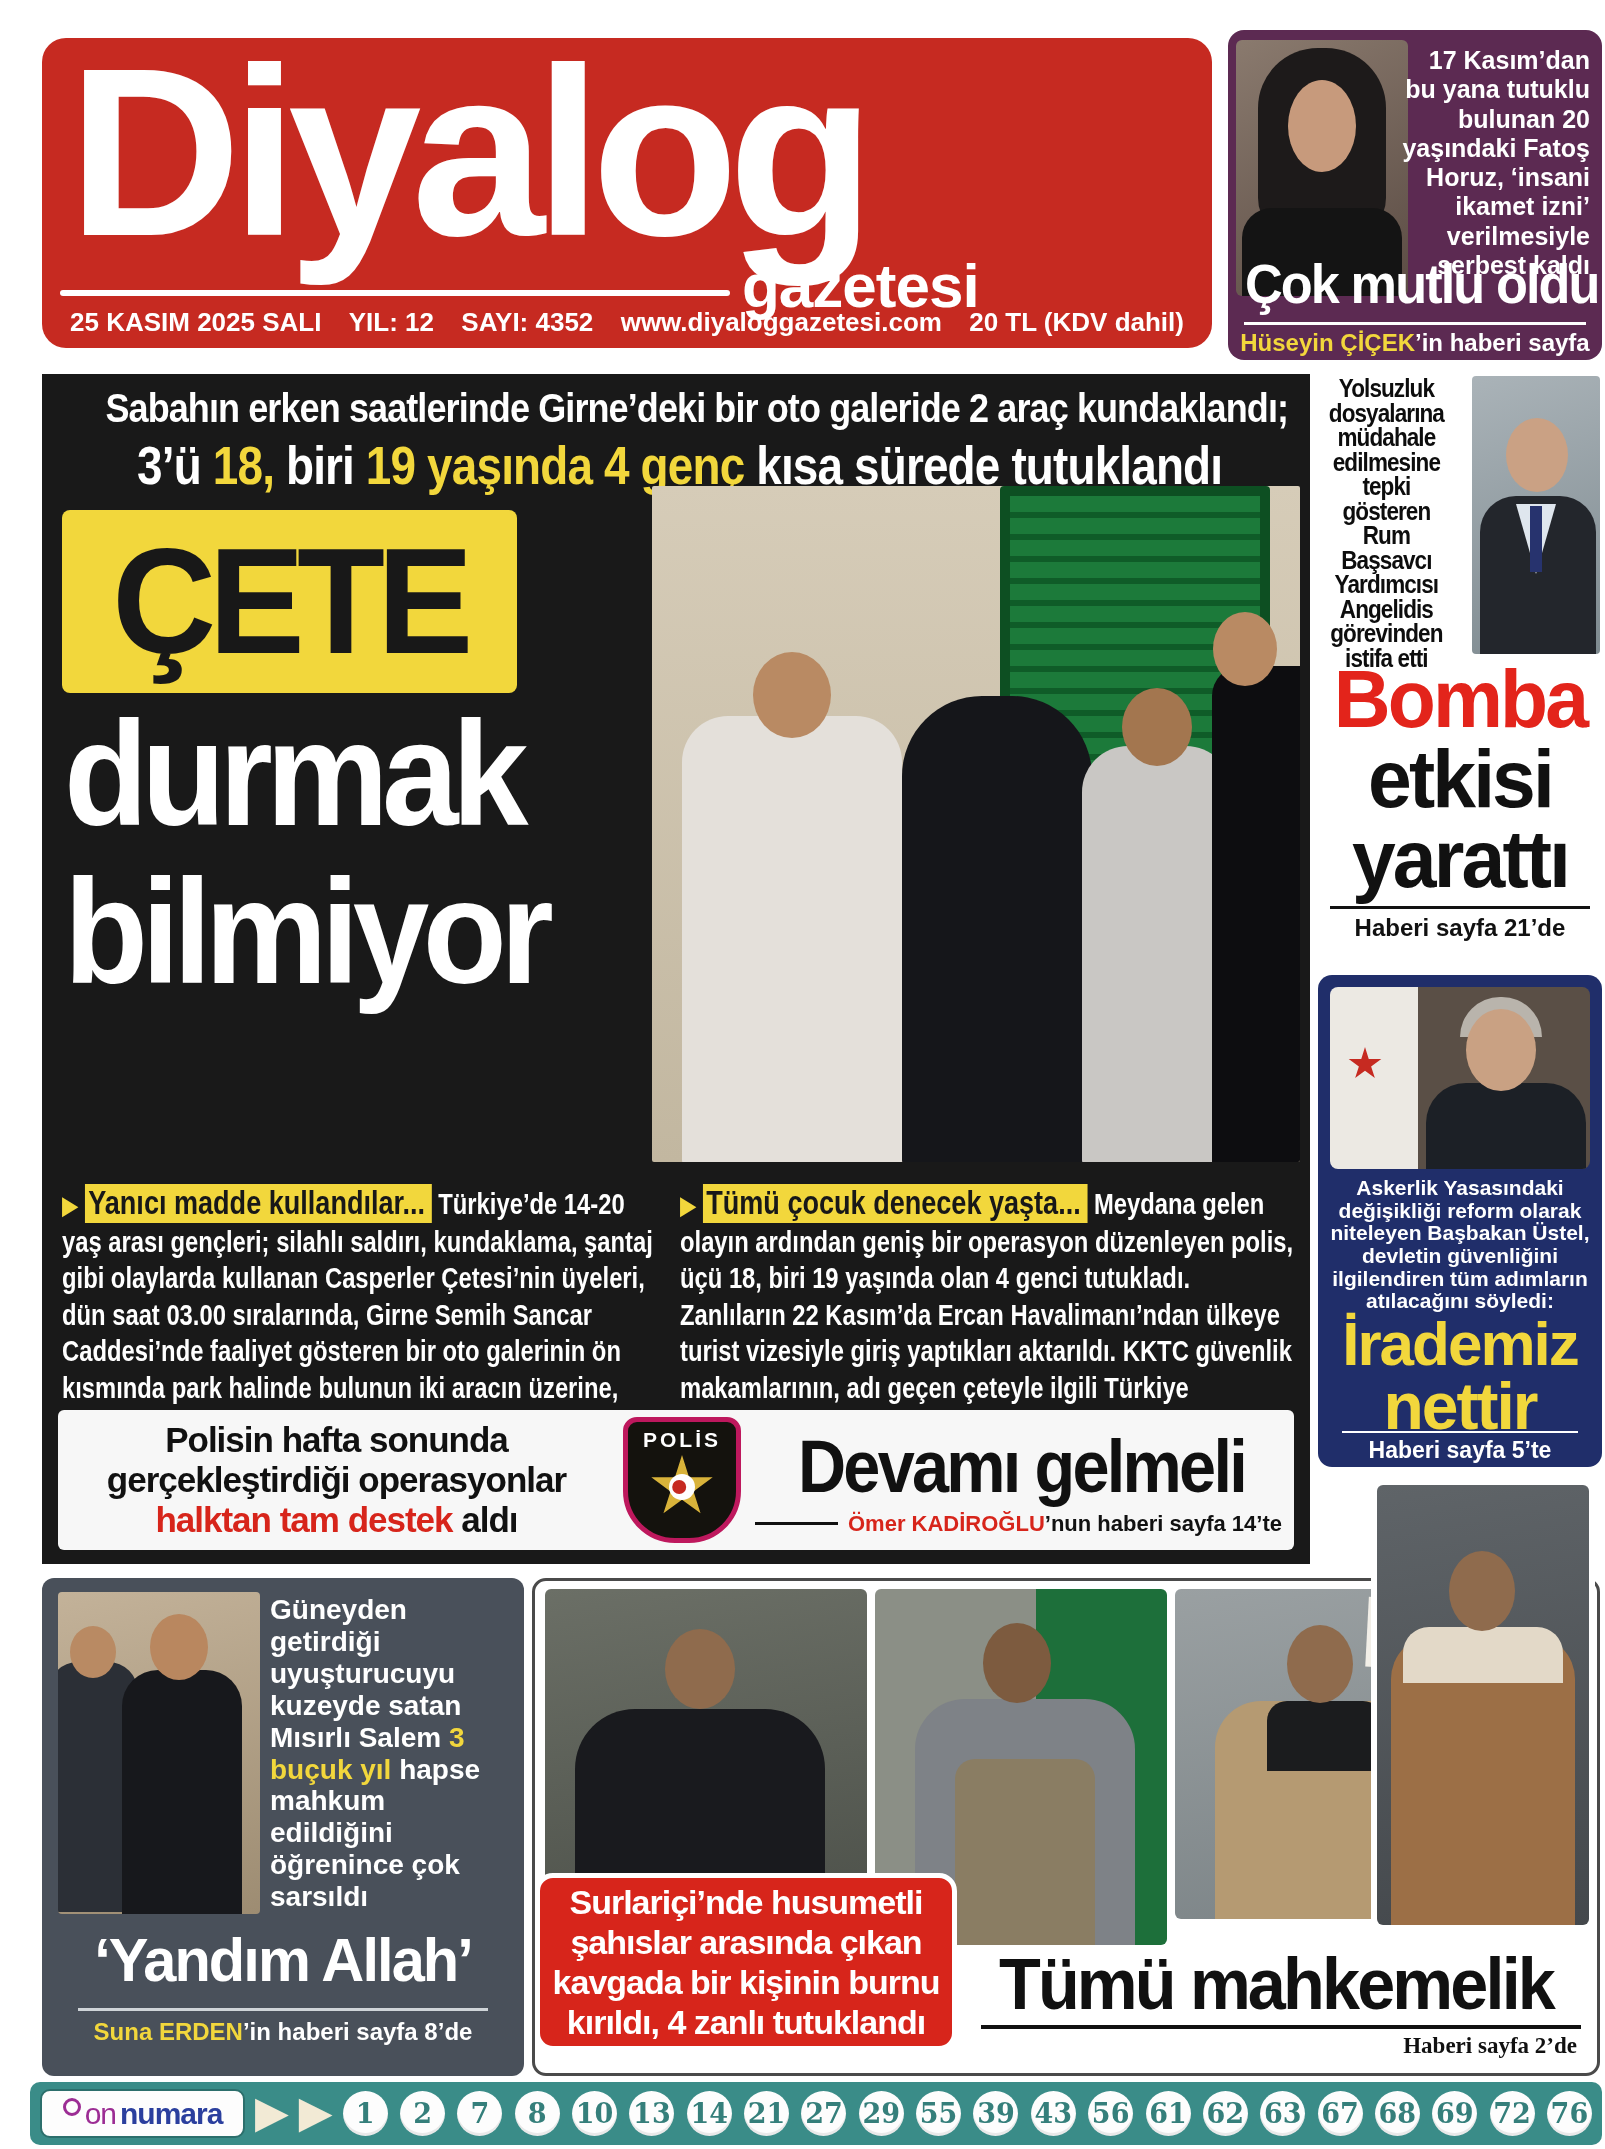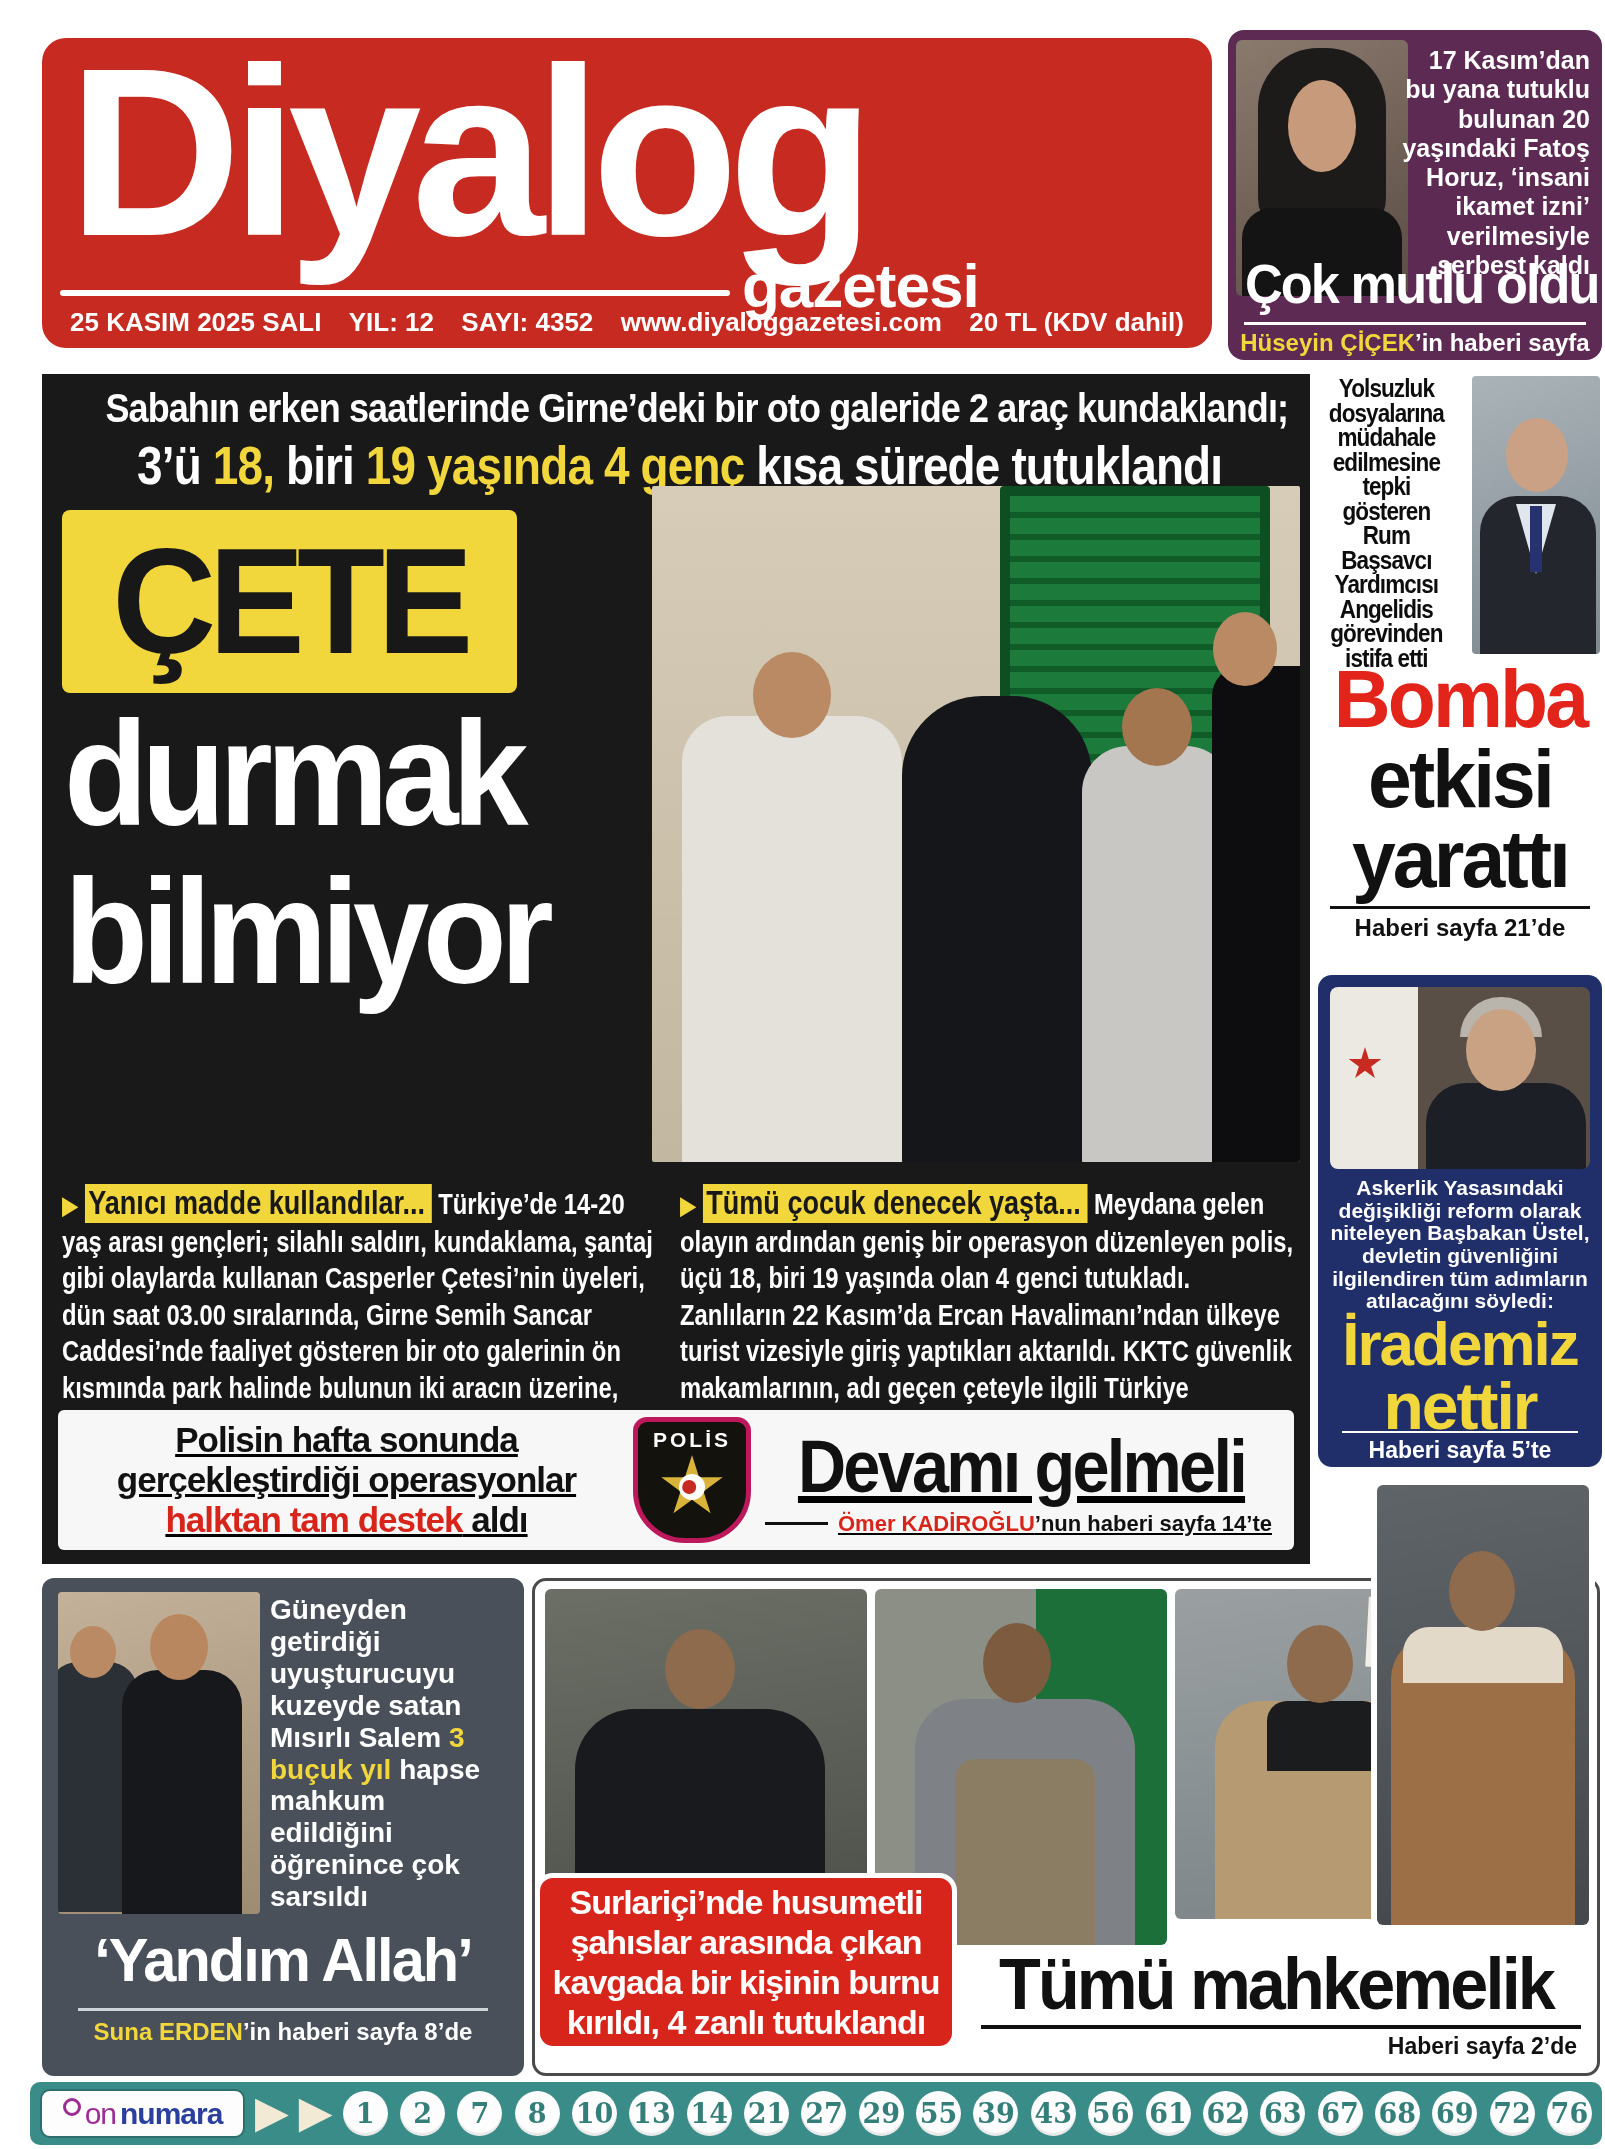--- a/index.html
+++ b/index.html
@@ -59,21 +59,21 @@
   
   .bodycol{color:#fff;font-weight:800;font-size:29px;line-height:1.26;transform:scaleX(.82);transform-origin:left top;}
   #col1{left:20px;top:808px;width:732px;}
   #col2{left:638px;top:808px;width:748px;}
   .lead-arrow{color:#f2d73c;font-size:26px;margin-right:8px;}
   .lead-hl{background:#f2d73c;color:#181818;font-size:33px;padding:0 8px 2px 4px;}
   .colbyline{text-align:right;font-size:22px;font-weight:700;color:#fff;margin-top:4px;}
 
   
   #band{left:16px;top:1036px;width:1236px;height:140px;background:#f7f7f7;border-radius:6px;
-        display:flex;align-items:center;padding:0 16px;box-sizing:border-box;text-decoration:underline;}
+        display:flex;align-items:center;padding:0 6px;box-sizing:border-box;}
   #band .left{width:545px;text-align:center;color:#111;font-size:35px;font-weight:800;line-height:1.15;letter-spacing:-1px;}
   #band .left .red{color:#d7251b;}
   #band .badge{width:118px;height:126px;margin:0 14px;position:relative;flex:none;}
   .shield{position:absolute;inset:0;background:#14120d;border:5px solid #be185d;border-radius:14px 14px 52px 52px;box-sizing:border-box;}
   .shield .ptxt{position:absolute;top:6px;left:0;right:0;text-align:center;color:#fff;font-size:21px;font-weight:800;letter-spacing:3px;}
   .shield .star{position:absolute;left:50%;top:56%;width:64px;height:64px;transform:translate(-50%,-50%);background:#d9b33a;
         clip-path:polygon(50% 0%,61% 35%,98% 35%,68% 57%,79% 91%,50% 70%,21% 91%,32% 57%,2% 35%,39% 35%);}
   .shield .core{position:absolute;left:50%;top:56%;width:26px;height:26px;transform:translate(-50%,-50%);border-radius:50%;background:#fff;}
   .shield .cres{position:absolute;left:50%;top:56%;width:14px;height:14px;transform:translate(-70%,-50%);border-radius:50%;background:#c62a21;}
   #band .right{flex:1;text-align:center;}
@@ -144,21 +144,21 @@
   #court .p4{right:8px;top:-96px;width:212px;height:440px;background:linear-gradient(170deg,#5f6468,#44484c);box-shadow:0 0 0 6px #fff;}
   #court .p4 .body{position:absolute;left:14px;top:150px;width:184px;height:290px;background:#9c6f46;border-radius:44px 44px 0 0;}
   #court .p4 .collar{position:absolute;left:26px;top:142px;width:160px;height:56px;background:#e3d9c8;border-radius:26px 26px 0 0;}
   #court .p4 .head{position:absolute;left:72px;top:66px;width:66px;height:80px;border-radius:50%;background:#8f6b4d;}
   #court .redbox{position:absolute;left:0px;top:292px;width:422px;height:178px;background:#d7251b;border:5px solid #fff;border-radius:18px;
         box-sizing:border-box;display:flex;align-items:center;justify-content:center;text-align:center;
         color:#fff;font-size:34px;font-weight:800;line-height:1.18;padding:4px 10px;letter-spacing:-1px;}
   #court .headline{position:absolute;left:432px;right:12px;top:362px;text-align:center;color:#111;font-size:72px;font-weight:800;
         letter-spacing:-3px;white-space:nowrap;transform:scaleX(.95);transform-origin:center;}
   #court .underline{position:absolute;left:446px;right:16px;top:444px;height:4px;background:#111;}
-  #court .ref{position:absolute;right:20px;top:452px;font-size:23px;font-weight:800;color:#111;}
+  #court .ref{position:absolute;right:20px;top:452px;font-size:23px;font-weight:800;color:#111;font-family:Liberation Serif, serif;}
 
   
   #lottery{left:30px;top:2082px;width:1572px;height:63px;background:#3a8c88;border-radius:10px;
         display:flex;align-items:center;padding:0 10px;box-sizing:border-box;gap:10px;}
   #lottery .logo-box{width:205px;height:49px;background:#fdfdfd;border-radius:10px;border:2px solid #2c6f6c;box-sizing:border-box;
         display:flex;align-items:center;justify-content:center;gap:4px;flex:none;}
   #lottery .ring{width:12px;height:12px;border:3px solid #9c2d94;border-radius:50%;margin-bottom:14px;}
   #lottery .on{color:#9c2d94;font-size:30px;font-weight:400;letter-spacing:-1px;}
   #lottery .numara{color:#2b3f9e;font-size:30px;font-weight:700;letter-spacing:-1px;}
   #lottery .tri{color:#f2ead5;font-size:44px;line-height:1;margin-top:-4px;flex:none;}

